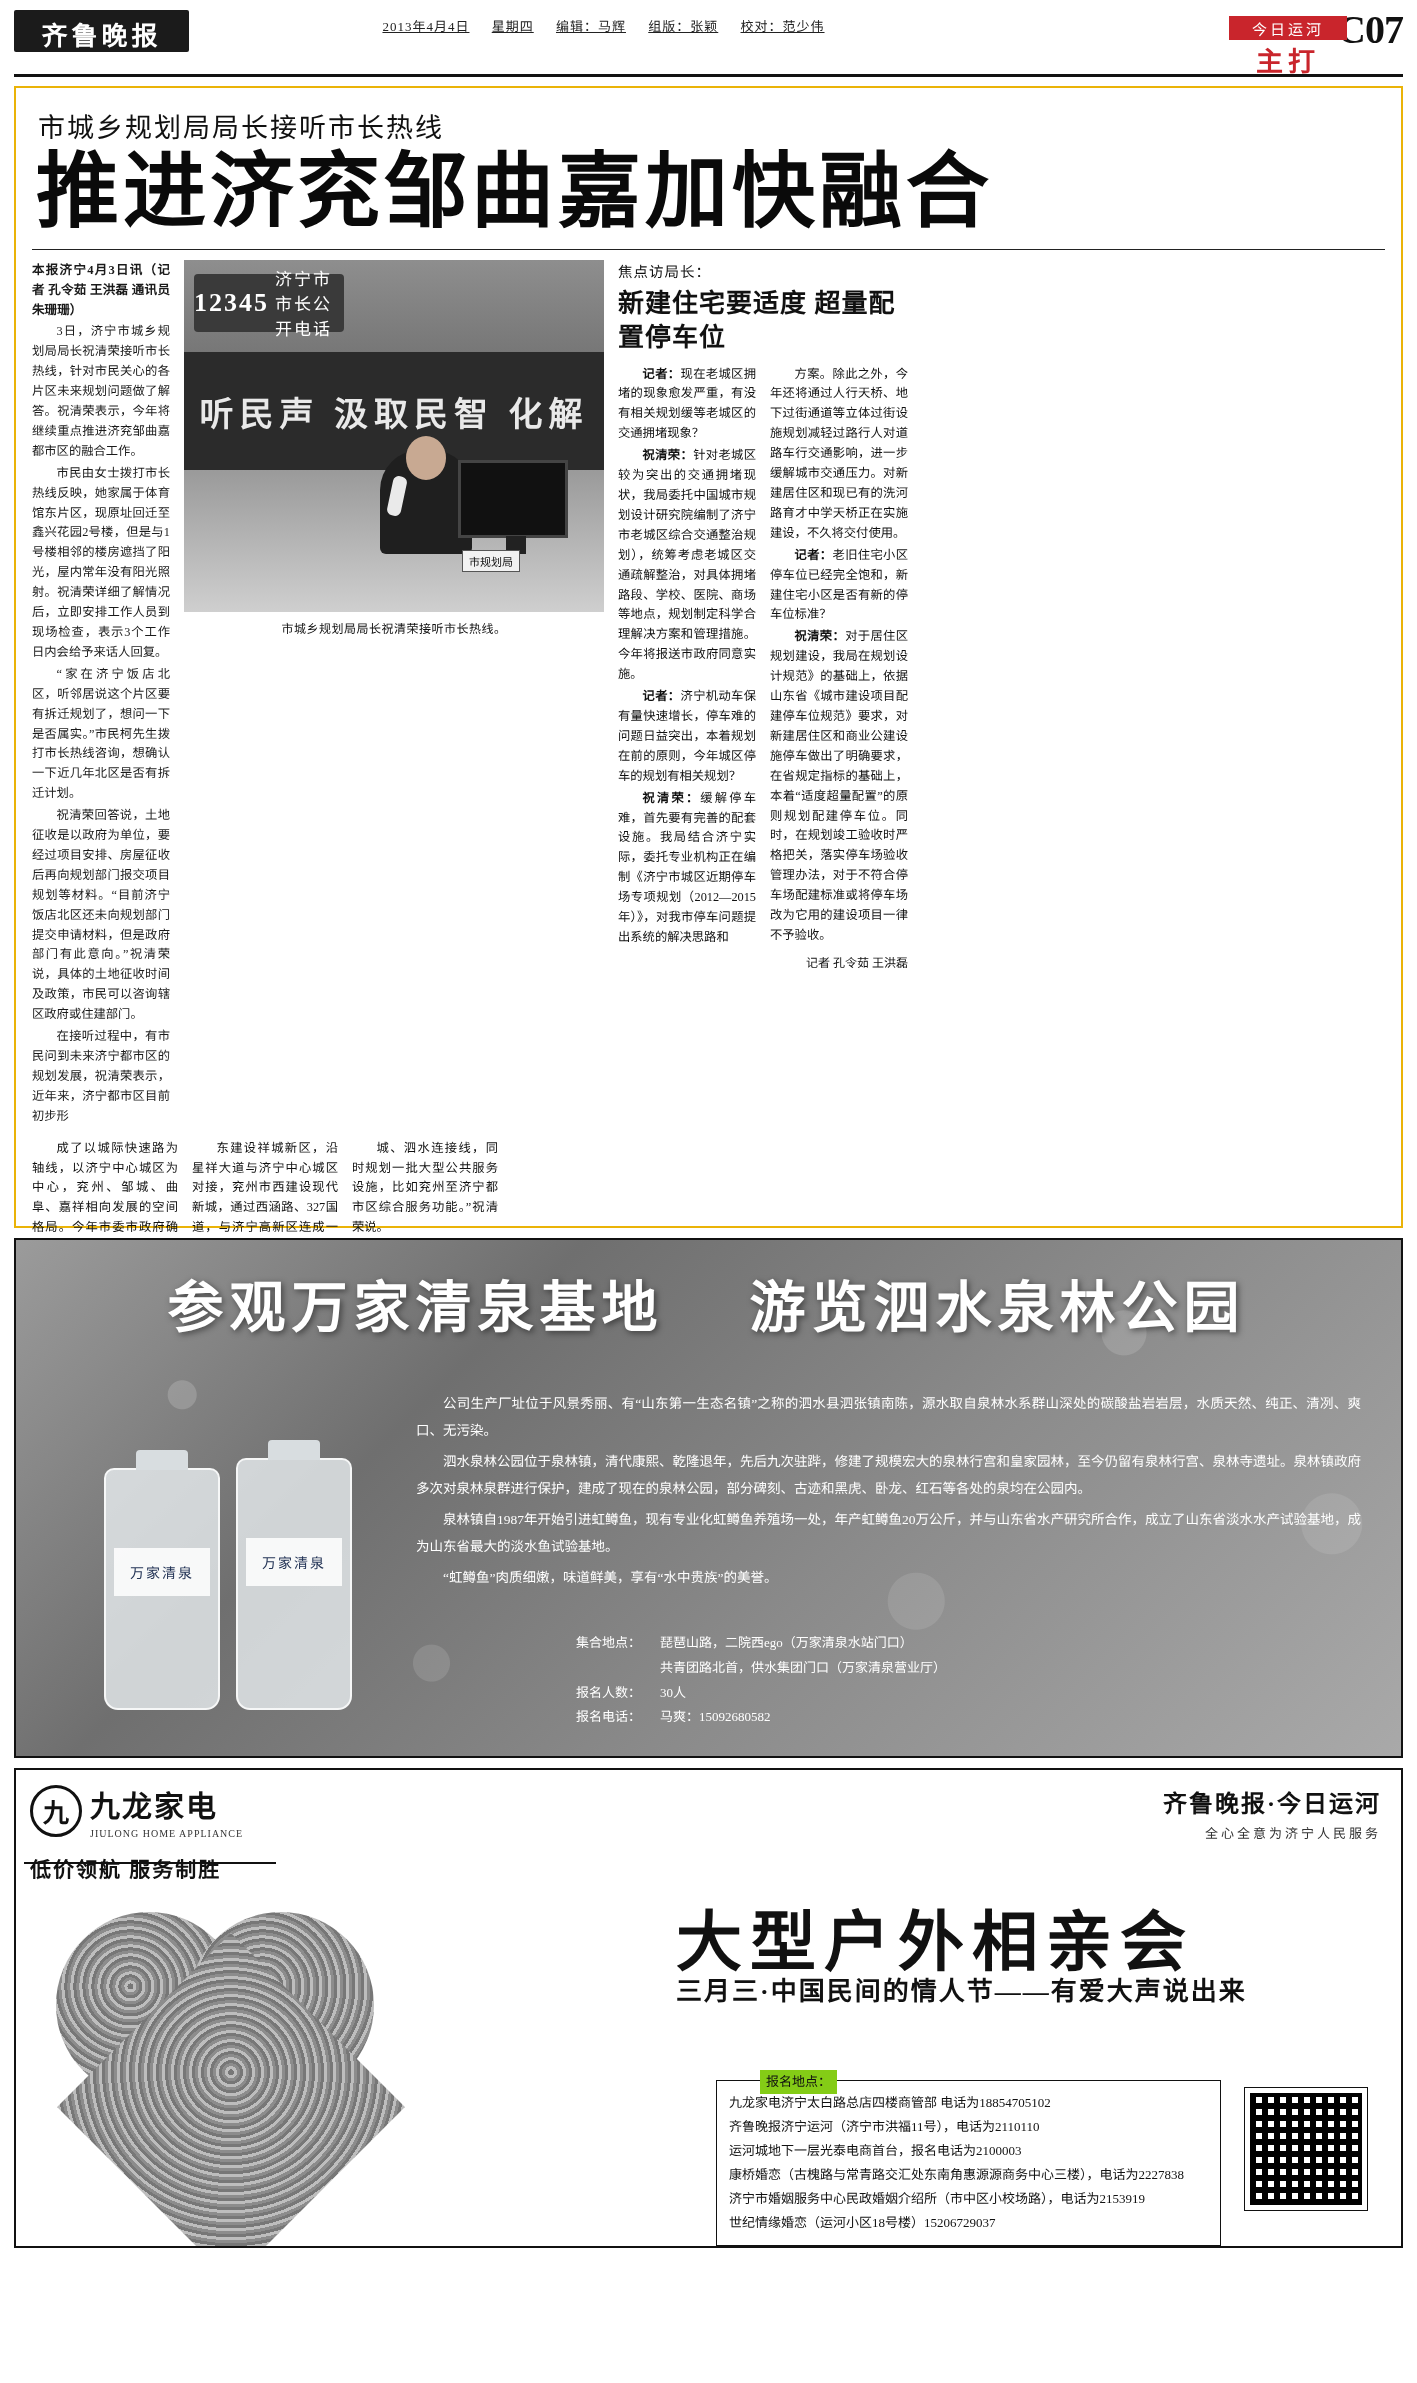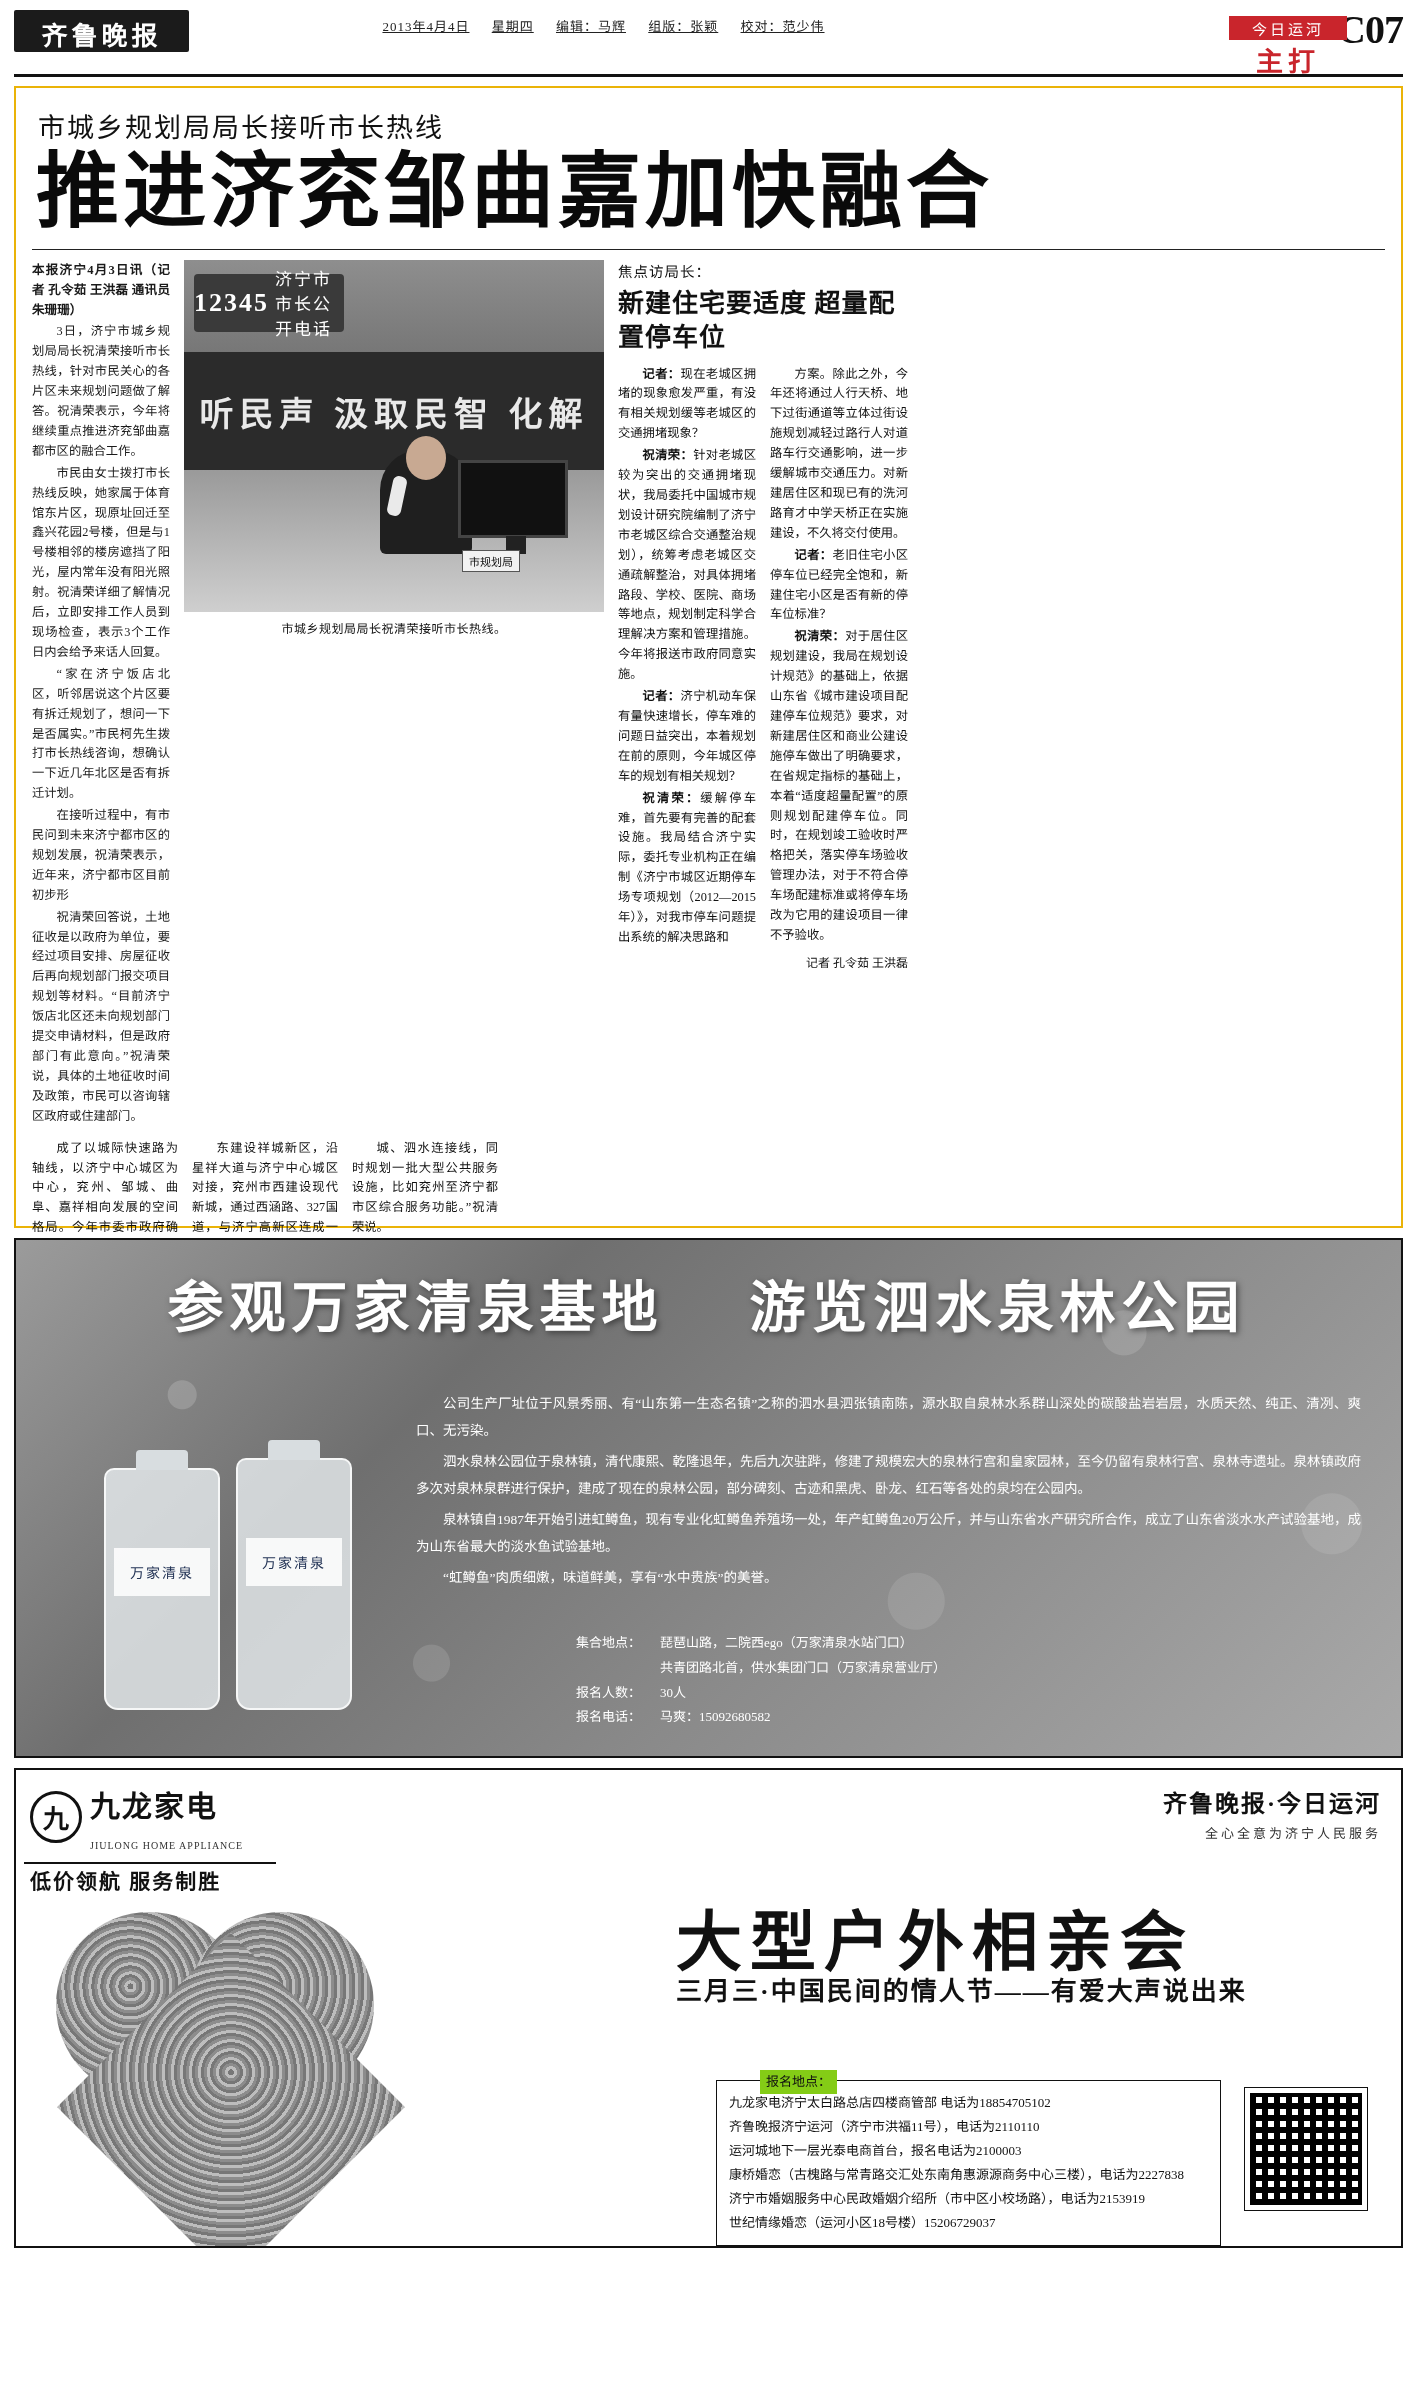--- a/index.html
+++ b/index.html
@@ -94,21 +94,21 @@
   .ad1-foot .row{display:flex;}
   .ad1-foot .lbl{width:84px;}
 
   
   .ad2{position:relative;margin:10px 14px 14px 14px;height:480px;border:2px solid #111;box-sizing:border-box;background:#fff;overflow:hidden;}
   .brand{position:absolute;left:14px;top:12px;width:230px;}
   .brand .logo{display:flex;align-items:center;gap:8px;}
   .brand .mark{width:46px;height:46px;border:3px solid #111;border-radius:50%;display:flex;align-items:center;
                justify-content:center;font-size:26px;font-weight:bold;}
   .brand .name{font-size:30px;font-weight:bold;letter-spacing:2px;}
-  .brand .en{font-size:10px;letter-spacing:1px;color:#333;margin-top:14px;}
+  .brand .en{font-size:10px;letter-spacing:1px;color:#333;margin-top:2px;}
   .brand .slogan{margin-top:14px;font-size:21px;font-weight:bold;letter-spacing:2px;}
   .brand-rule{position:absolute;left:8px;top:92px;width:252px;height:2px;background:#111;}
   .qlwb{position:absolute;right:20px;top:14px;text-align:right;}
   .qlwb .t1{font-size:24px;font-weight:bold;letter-spacing:2px;}
   .qlwb .t2{font-size:13px;letter-spacing:3px;color:#333;margin-top:4px;}
   .heart{position:absolute;left:40px;top:110px;width:350px;height:320px;}
   .heart .lobe{position:absolute;width:186px;height:186px;border-radius:50%;
     background:repeating-radial-gradient(circle at 40% 40%, #777 0 3px, #bdbdbd 3px 6px, #8c8c8c 6px 9px);}
   .heart .l{left:0;top:32px;}
   .heart .r{left:132px;top:32px;}
@@ -153,22 +153,22 @@
     <div class="headline">推进济兖邹曲嘉加快融合</div>
     <div class="hr-thin"></div>
 
     <div class="cols">
 
       <div class="col c1">
         <p class="lead lead-names">本报济宁4月3日讯（记者 孔令茹 王洪磊 通讯员 朱珊珊）</p>
         <p>3日，济宁市城乡规划局局长祝清荣接听市长热线，针对市民关心的各片区未来规划问题做了解答。祝清荣表示，今年将继续重点推进济兖邹曲嘉都市区的融合工作。</p>
         <p>市民由女士拨打市长热线反映，她家属于体育馆东片区，现原址回迁至鑫兴花园2号楼，但是与1号楼相邻的楼房遮挡了阳光，屋内常年没有阳光照射。祝清荣详细了解情况后，立即安排工作人员到现场检查，表示3个工作日内会给予来话人回复。</p>
         <p>“家在济宁饭店北区，听邻居说这个片区要有拆迁规划了，想问一下是否属实。”市民柯先生拨打市长热线咨询，想确认一下近几年北区是否有拆迁计划。</p>
+        <p>祝清荣回答说，土地征收是以政府为单位，要经过项目安排、房屋征收后再向规划部门报交项目规划等材料。“目前济宁饭店北区还未向规划部门提交申请材料，但是政府部门有此意向。”祝清荣说，具体的土地征收时间及政策，市民可以咨询辖区政府或住建部门。</p>
         <p>在接听过程中，有市民问到未来济宁都市区的规划发展，祝清荣表示，近年来，济宁都市区目前初步形</p>
-        <p>祝清荣回答说，土地征收是以政府为单位，要经过项目安排、房屋征收后再向规划部门报交项目规划等材料。“目前济宁饭店北区还未向规划部门提交申请材料，但是政府部门有此意向。”祝清荣说，具体的土地征收时间及政策，市民可以咨询辖区政府或住建部门。</p>
       </div>
 
       <div class="photo-wrap">
         <div class="photo">
           <div class="sky"></div>
           <div class="hot">
             <span class="num">12345</span>
             <span>济宁市市长公开电话</span>
           </div>
           <div class="band">听民声 汲取民智 化解</div>

